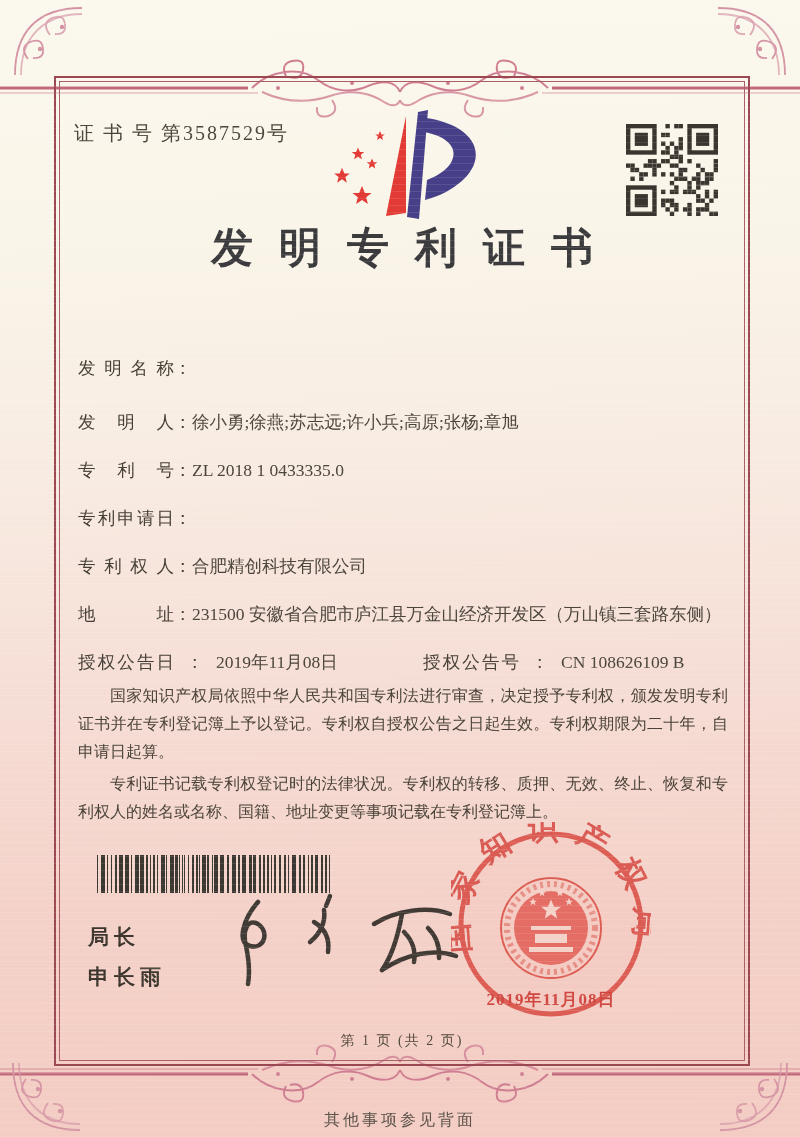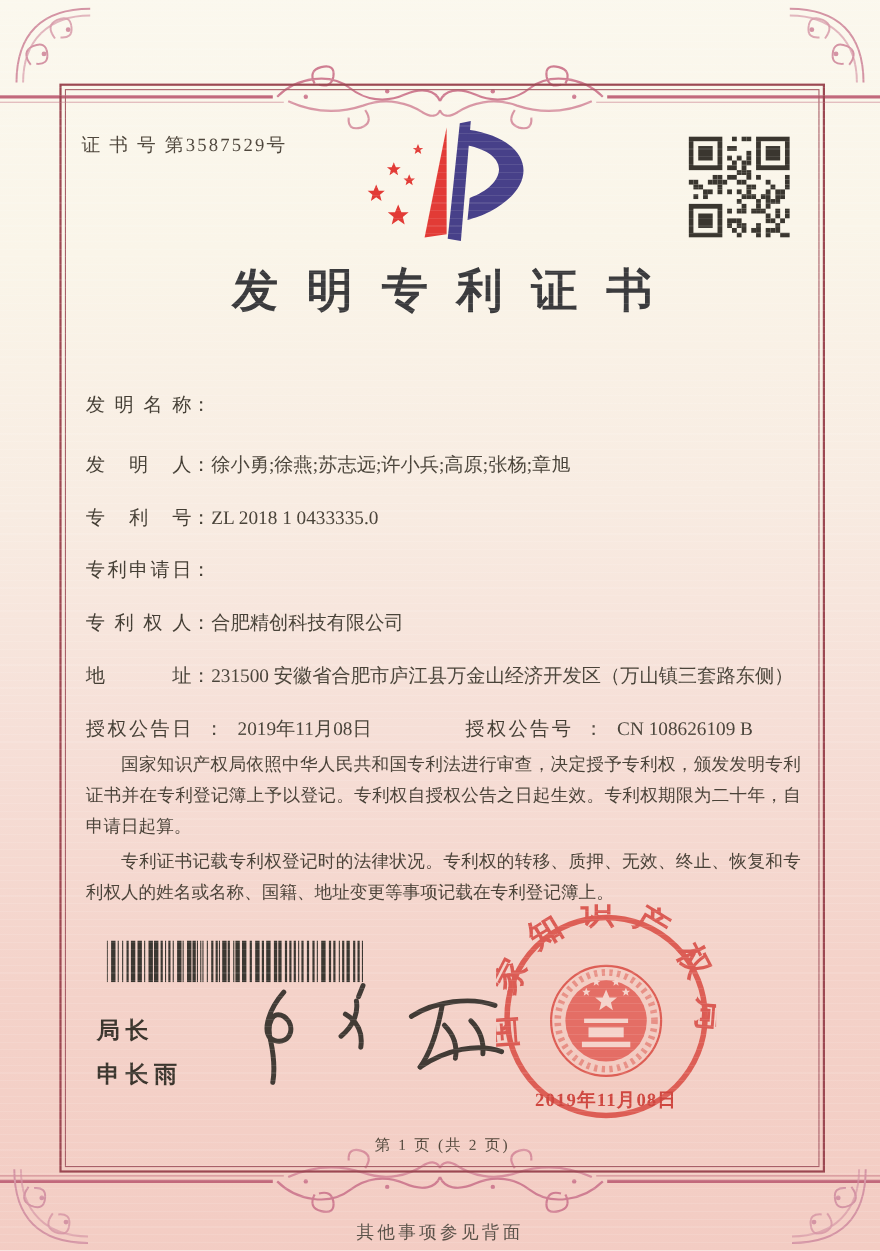--- a/index.html
+++ b/index.html
@@ -16,24 +16,24 @@
   .flourish-bottom{top:1032px;transform:scaleY(-1);}
   .corner{position:absolute;width:72px;height:72px;z-index:0;}
   .tl{left:12px;top:5px;}
   .tr{right:12px;top:5px;transform:scaleX(-1);}
   .bl{left:10px;bottom:4px;transform:scaleY(-1);}
   .br{right:10px;bottom:4px;transform:scale(-1,-1);}
   
   .frame{position:absolute;left:54px;top:76px;width:692px;height:986px;border:2.5px solid #9c4852;z-index:1;}
   .frame::before{content:"";position:absolute;inset:3px;border:1px solid #a85f68;pointer-events:none;}
   
-  .cert-no{position:absolute;left:18px;top:42px;font-size:17px;letter-spacing:2px;color:#4e463c;}
+  .cert-no{position:absolute;left:18px;top:42px;font-size:20px;letter-spacing:2px;color:#4e463c;}
   .logo{position:absolute;left:258px;top:24px;width:190px;height:132px;}
   .qr{position:absolute;left:570px;top:46px;width:92px;height:92px;}
-  .title{position:absolute;left:0;top:158px;width:100%;margin:0;text-align:center;
+  .title{position:absolute;left:0;top:142px;width:100%;margin:0;text-align:center;
     font-size:42px;font-weight:700;color:#3b3b3d;letter-spacing:.62em;text-indent:.62em;}
   
   .fields{position:absolute;left:22px;top:278px;width:650px;font-size:17.5px;line-height:24px;color:#443e34;}
   .field-row{display:flex;align-items:flex-start;margin-bottom:24px;}
   .field-row.first{margin-bottom:30px;}
   .field-row.addr{margin-bottom:0;}
   .flabel{display:inline-block;width:96px;text-align:justify;text-align-last:justify;flex:0 0 96px;}
   .fcolon{flex:0 0 18px;}
   .fvalue{flex:1;color:#4a443a;}
   .grant-row{margin-top:24px;gap:12px;}

